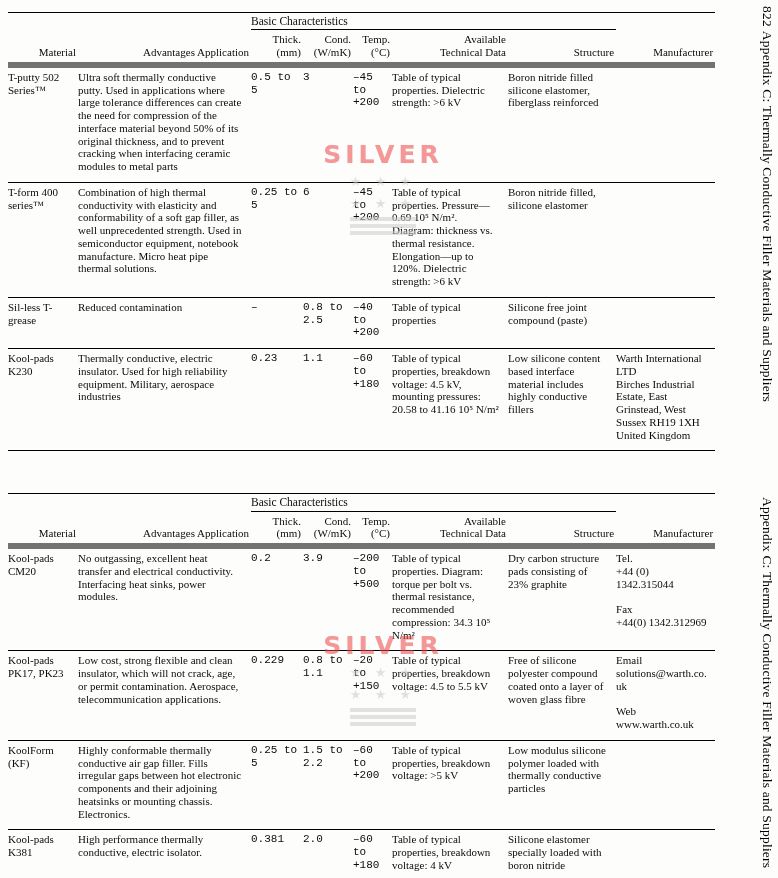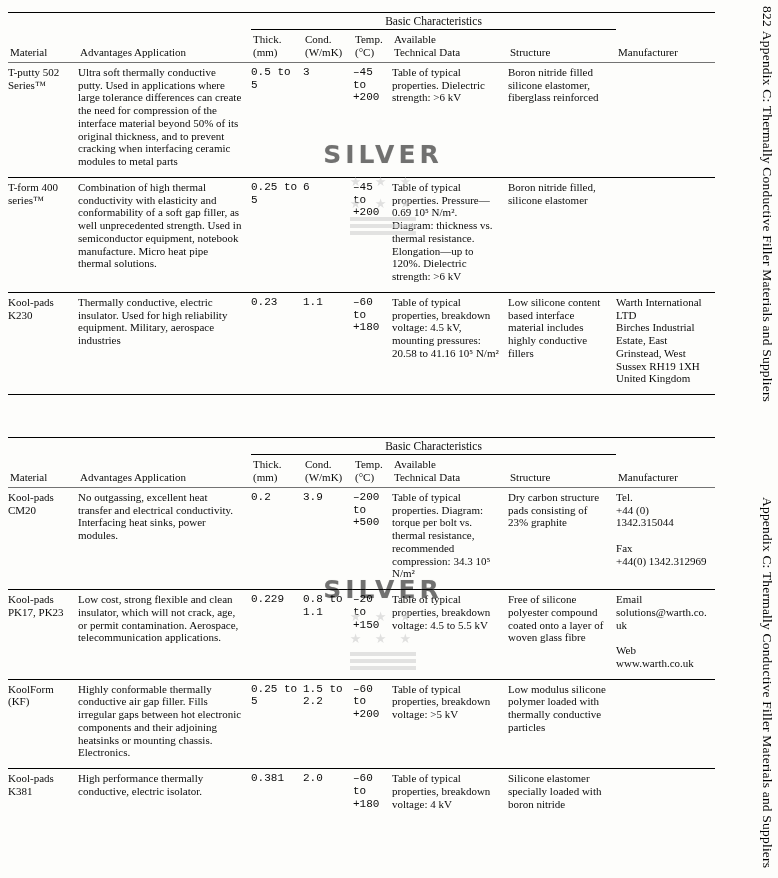--- a/index.html
+++ b/index.html
@@ -15,26 +15,26 @@
 
   table.data-table {
     width:100%; border-collapse:collapse; table-layout:fixed;
     border-top:1px solid #000; font-size:11px; line-height:1.16;
   }
   col.c-material{width:70px} col.c-adv{width:173px} col.c-thick{width:52px}
   col.c-cond{width:50px} col.c-temp{width:39px} col.c-data{width:116px}
   col.c-structure{width:108px} col.c-mfr{width:99px}
 
   tr.span-row th {
-    border-bottom:1px solid #000; text-align:center; font-weight:normal;
+    border-bottom:1px solid #000; text-align:left; font-weight:normal;
     font-size:11.5px; padding:2px 0 1px 0;
   }
   tr.span-row td { border-bottom:none; }
   tr.head-row th {
-    border-bottom:1px solid #737373; text-align:left; vertical-align:bottom;
+    border-bottom:6px solid #737373; text-align:right; vertical-align:bottom;
     font-weight:normal; white-space:pre-line; padding:3px 2px 3px 2px; font-size:11px;
   }
   tbody tr { border-bottom:1px solid #000; }
   table.no-bottom tbody tr:last-child { border-bottom:none; }
   tbody td {
     vertical-align:top; text-align:left; padding:3px 8px 9px 0;
     white-space:pre-line; overflow-wrap:break-word;
   }
   tbody td.cell-material { padding-right:4px;margin-top:40px; }
   tbody td.cell-temp, tbody td.cell-thick, tbody td.cell-cond { padding-right:4px;font-family:Liberation Mono, monospace; }
@@ -48,21 +48,21 @@
   .pagenum { margin-inline-end:4px; }
 
   .watermark {
     position:absolute; z-index:3; pointer-events:none; text-align:center;
     width:140px; opacity:0.55;
   }
   .wm-1 { left:305px; top:128px; }
   .wm-2 { left:305px; top:138px; }
   .wm-text {
     font-family:"DejaVu Sans", sans-serif; font-weight:bold; font-size:25px;
-    letter-spacing:4px; color:#000000; text-shadow:0 0 1px #bfbfbf;
+    letter-spacing:4px; color:#ef4444; text-shadow:0 0 1px #bfbfbf;
   }
   .wm-stars { font-size:13px; letter-spacing:5px; line-height:1.35; color:#c9c9c9; margin-top:4px; }
   .wm-bars { margin-top:5px; }
   .wm-bars div { height:4px; background:#cdcdcd; margin:3px auto; width:66px; }
 </style>
 </head>
 <body>
 
 <div class="page">
 
@@ -126,20 +126,30 @@
               <td class="cell-material">T-form 400 series™</td>
               <td class="cell-advantages">Combination of high thermal conductivity with elasticity and conformability of a soft gap filler, as well unprecedented strength. Used in semiconductor equipment, notebook manufacture. Micro heat pipe thermal solutions.</td>
               <td class="cell-thick">0.25 to 5</td>
               <td class="cell-cond">6</td>
               <td class="cell-temp">–45 to +200</td>
               <td class="cell-data">Table of typical properties. Pressure—0.69 10⁵ N/m². Diagram: thickness vs. thermal resistance. Elongation—up to 120%. Dielectric strength: &gt;6 kV</td>
               <td class="cell-structure">Boron nitride filled, silicone elastomer</td>
               <td class="cell-manufacturer"></td>
             </tr>
             <tr>
+              <td class="cell-material">Sil-less T-grease</td>
+              <td class="cell-advantages">Reduced contamination</td>
+              <td class="cell-thick">–</td>
+              <td class="cell-cond">0.8 to 2.5</td>
+              <td class="cell-temp">–40 to +200</td>
+              <td class="cell-data">Table of typical properties</td>
+              <td class="cell-structure">Silicone free joint compound (paste)</td>
+              <td class="cell-manufacturer"></td>
+            </tr>
+            <tr>
               <td class="cell-material">Kool-pads K230</td>
               <td class="cell-advantages">Thermally conductive, electric insulator. Used for high reliability equipment. Military, aerospace industries</td>
               <td class="cell-thick">0.23</td>
               <td class="cell-cond">1.1</td>
               <td class="cell-temp">–60 to +180</td>
               <td class="cell-data">Table of typical properties, breakdown voltage: 4.5 kV, mounting pressures: 20.58 to 41.16 10⁵ N/m²</td>
               <td class="cell-structure">Low silicone content based interface material includes highly conductive fillers</td>
               <td class="cell-manufacturer">Warth International LTD
 Birches Industrial Estate, East Grinstead, West Sussex RH19 1XH United Kingdom</td>
             </tr>

